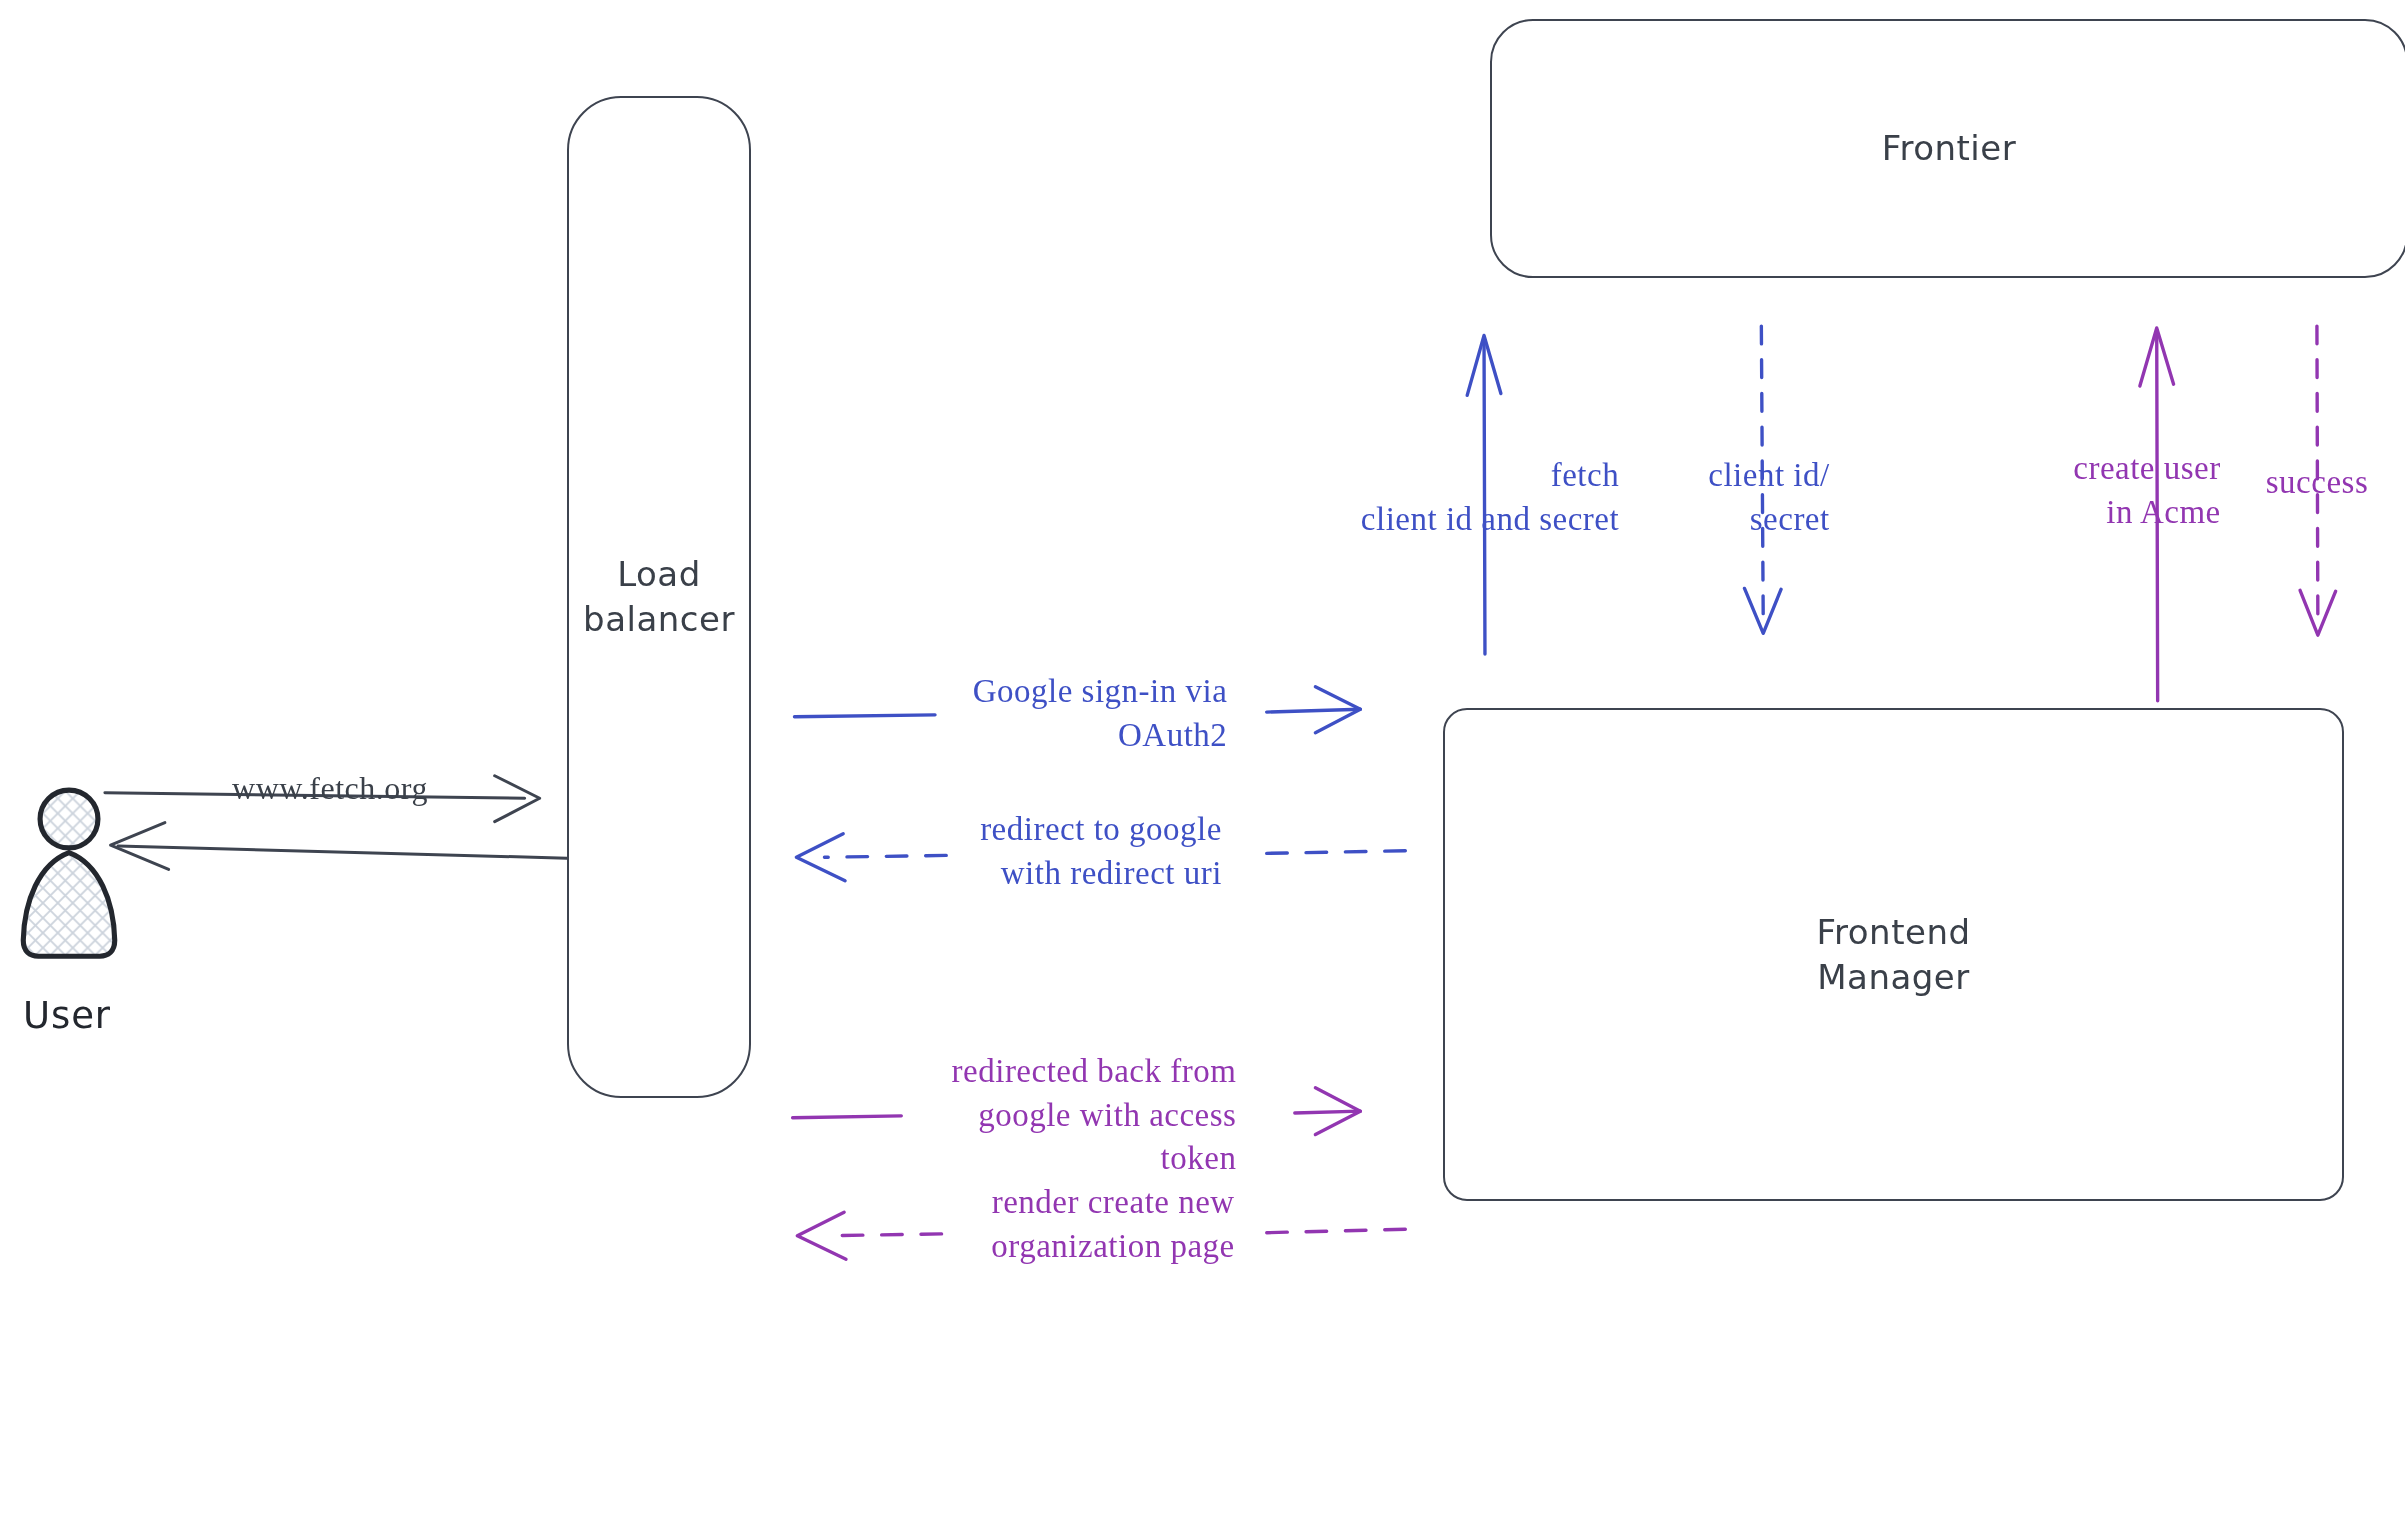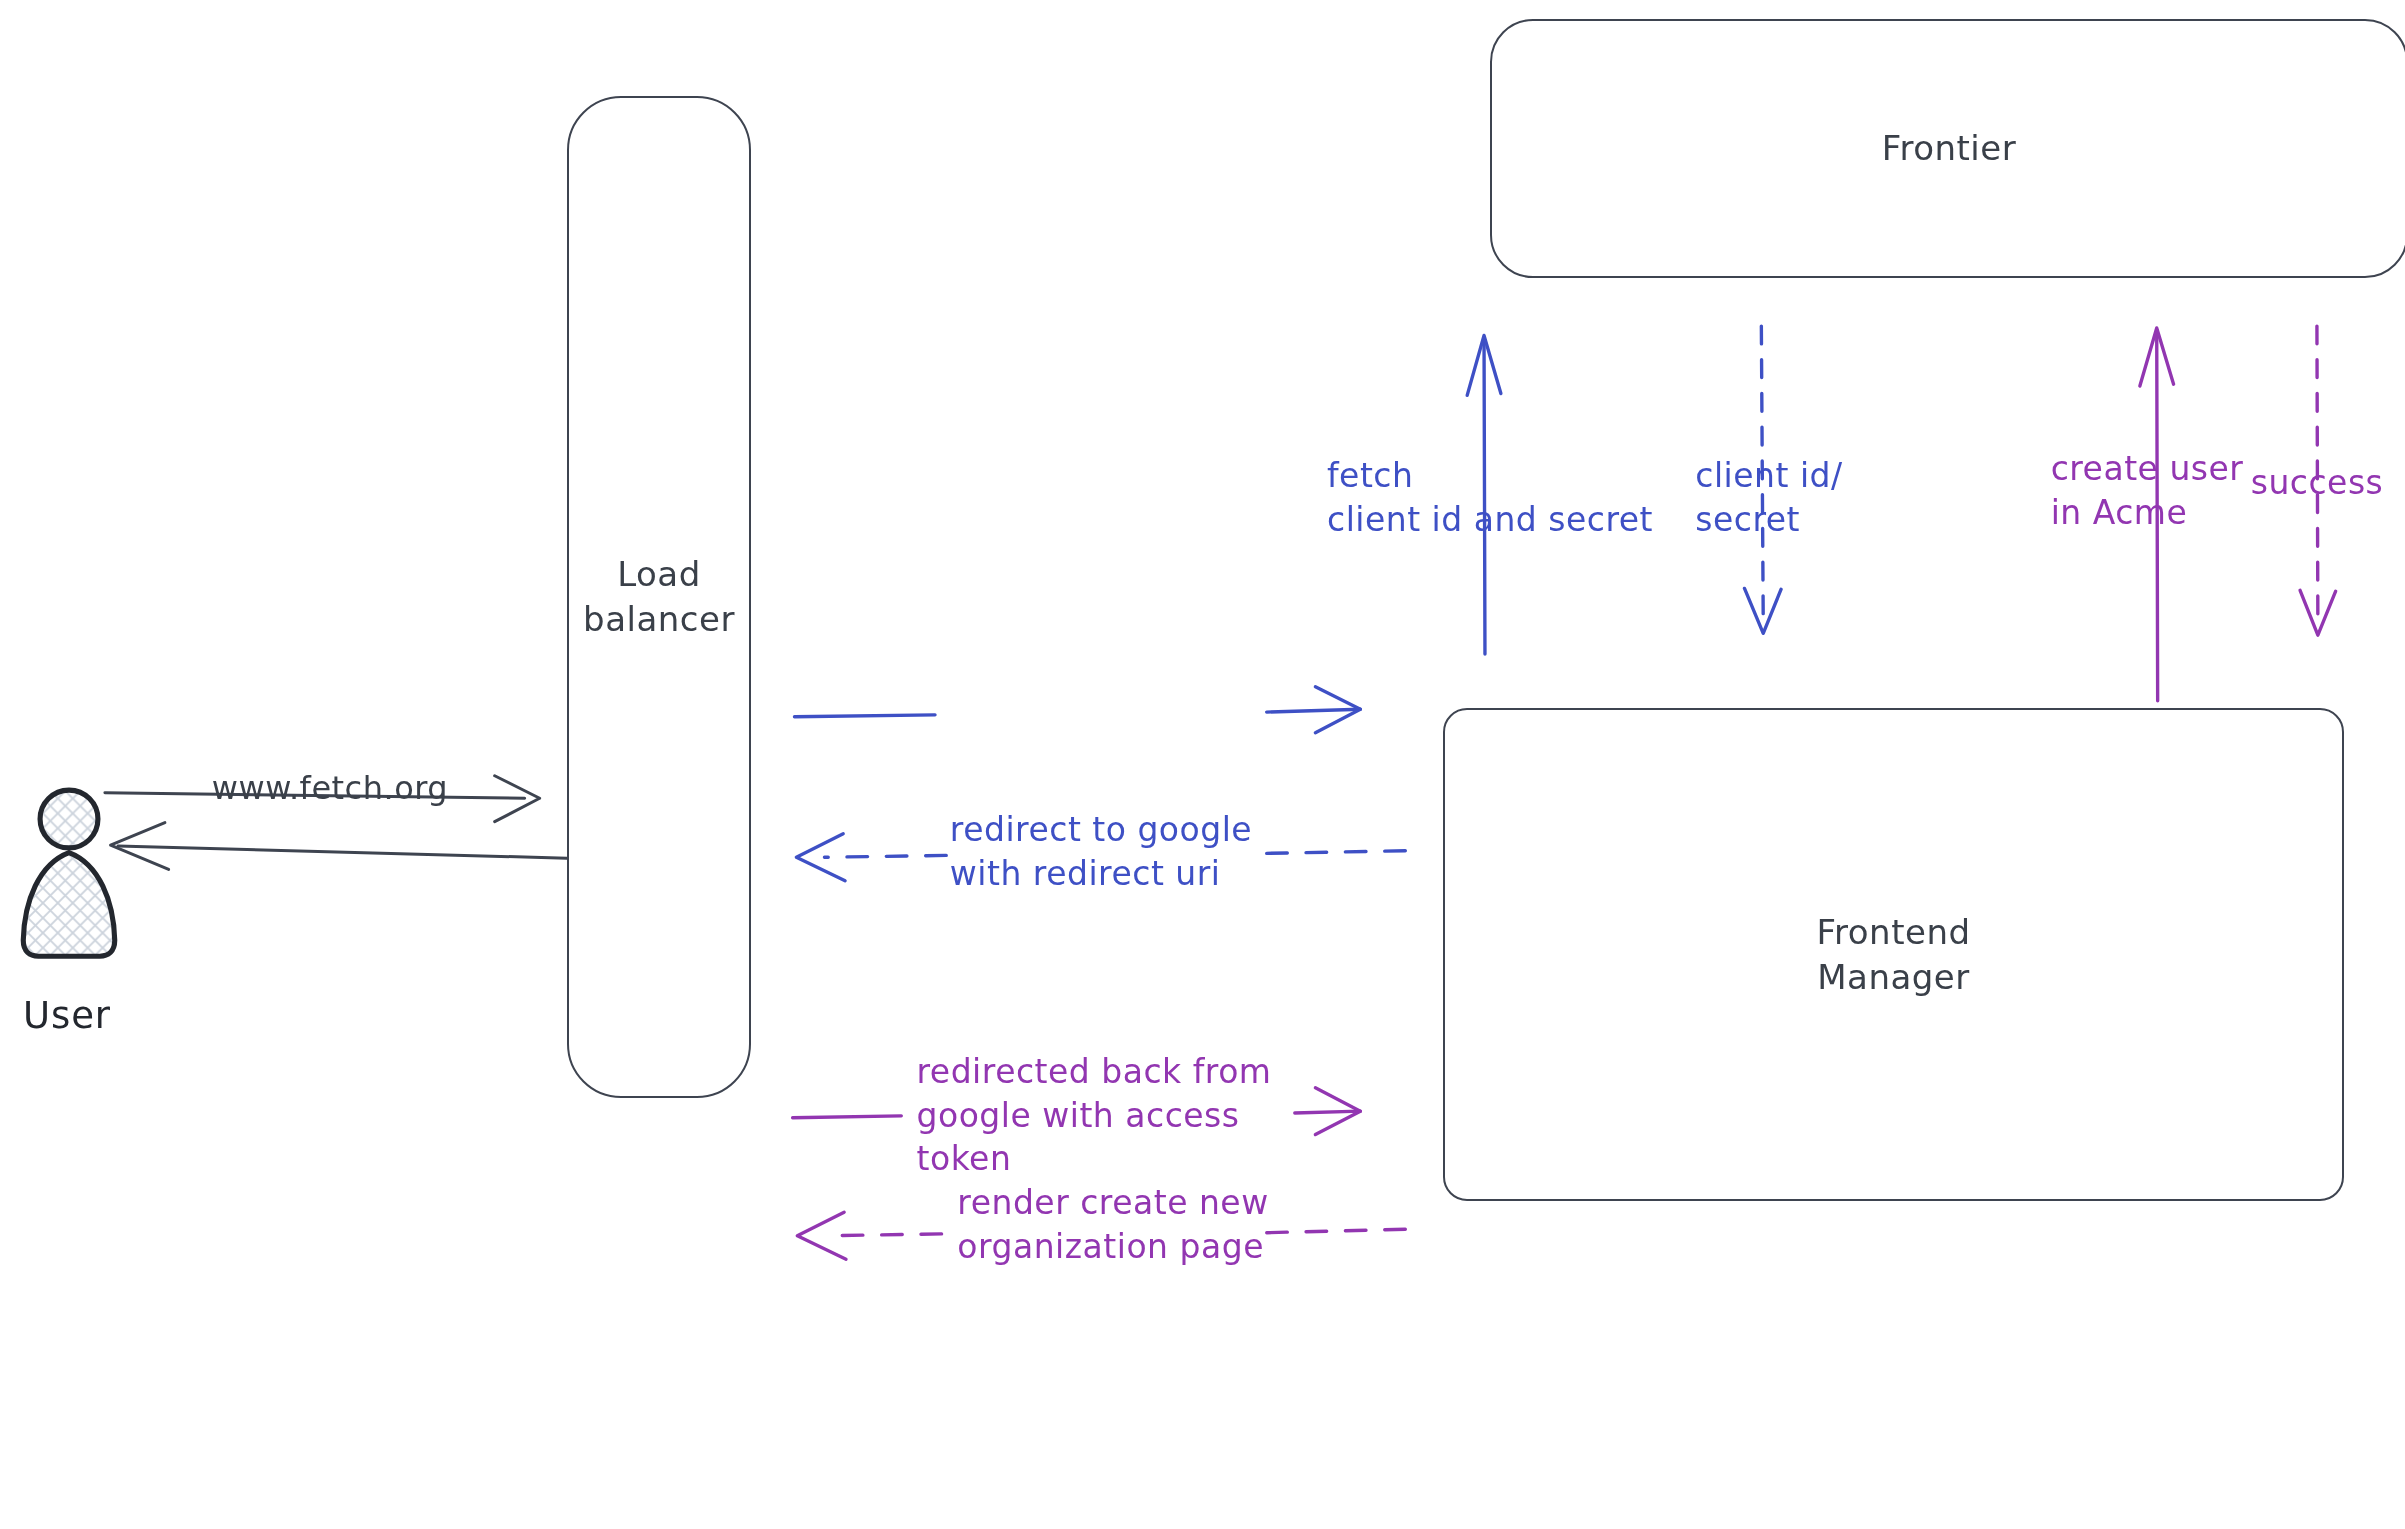--- a/index.html
+++ b/index.html
@@ -4,21 +4,21 @@
 <style>
   html,body{margin:0;padding:0;background:#ffffff;}
   body{font-family:"DejaVu Sans", sans-serif;}
   .canvas{position:relative;width:2405px;height:1530px;background:#ffffff;overflow:hidden;}
   svg.arrows{position:absolute;left:0;top:0;width:2405px;height:1530px;pointer-events:none;}
   .node{position:absolute;border:2.8px solid #3e4450;background:#ffffff;display:flex;align-items:center;justify-content:center;box-sizing:border-box;}
   .node .label{color:#3a4049;font-size:34px;line-height:1.32;text-align:center;white-space:pre-line;letter-spacing:0.5px;}
   .node-lb{left:567px;top:96px;width:184px;height:1002px;border-radius:54px;}
   .node-frontier{left:1450px;top:19px;width:918px;height:259px;border-radius:43px;margin-left:40px;}
   .node-fm{left:1443px;top:708px;width:901px;height:493px;border-radius:24px;}
-  .edge-label{position:absolute;transform:translate(-50%,-50%);text-align:left;white-space:pre-line;font-size:33px;line-height:1.32;letter-spacing:0.5px;}
+  .edge-label{position:absolute;transform:translate(-50%,-50%);text-align:right;white-space:pre-line;font-size:33px;line-height:1.32;letter-spacing:0.5px;font-family:Liberation Serif, serif;}
   .ink{color:#3a4049;}
   .blue{color:#3e50c5;}
   .purple{color:#9236b1;}
   .user-figure{position:absolute;left:13px;top:783px;}
   .user-label{position:absolute;left:67px;top:983px;transform:translate(-50%,-50%);font-size:37px;color:#23272e;letter-spacing:0.9px;margin-top:32px;}
 </style>
 </head>
 <body>
 
 <div class="canvas">
@@ -100,20 +100,22 @@
     <div class="label">Frontier</div>
   </div>
 
   <div class="node node-fm">
     <div class="label">Frontend
 Manager</div>
   </div>
 
   <div class="edge-label ink" style="left:330px;top:788px;font-size:32px;">www.fetch.org</div>
 
+  <div class="edge-label blue" style="left:1100px;top:714px;">Google sign-in via
+OAuth2</div>
 
   <div class="edge-label blue" style="left:1101px;top:852px;">redirect to google
 with redirect uri</div>
 
   <div class="edge-label purple" style="left:1094px;top:1115px;">redirected back from
 google with access
 token</div>
 
   <div class="edge-label purple" style="left:1113px;top:1225px;">render create new
 organization page</div>

